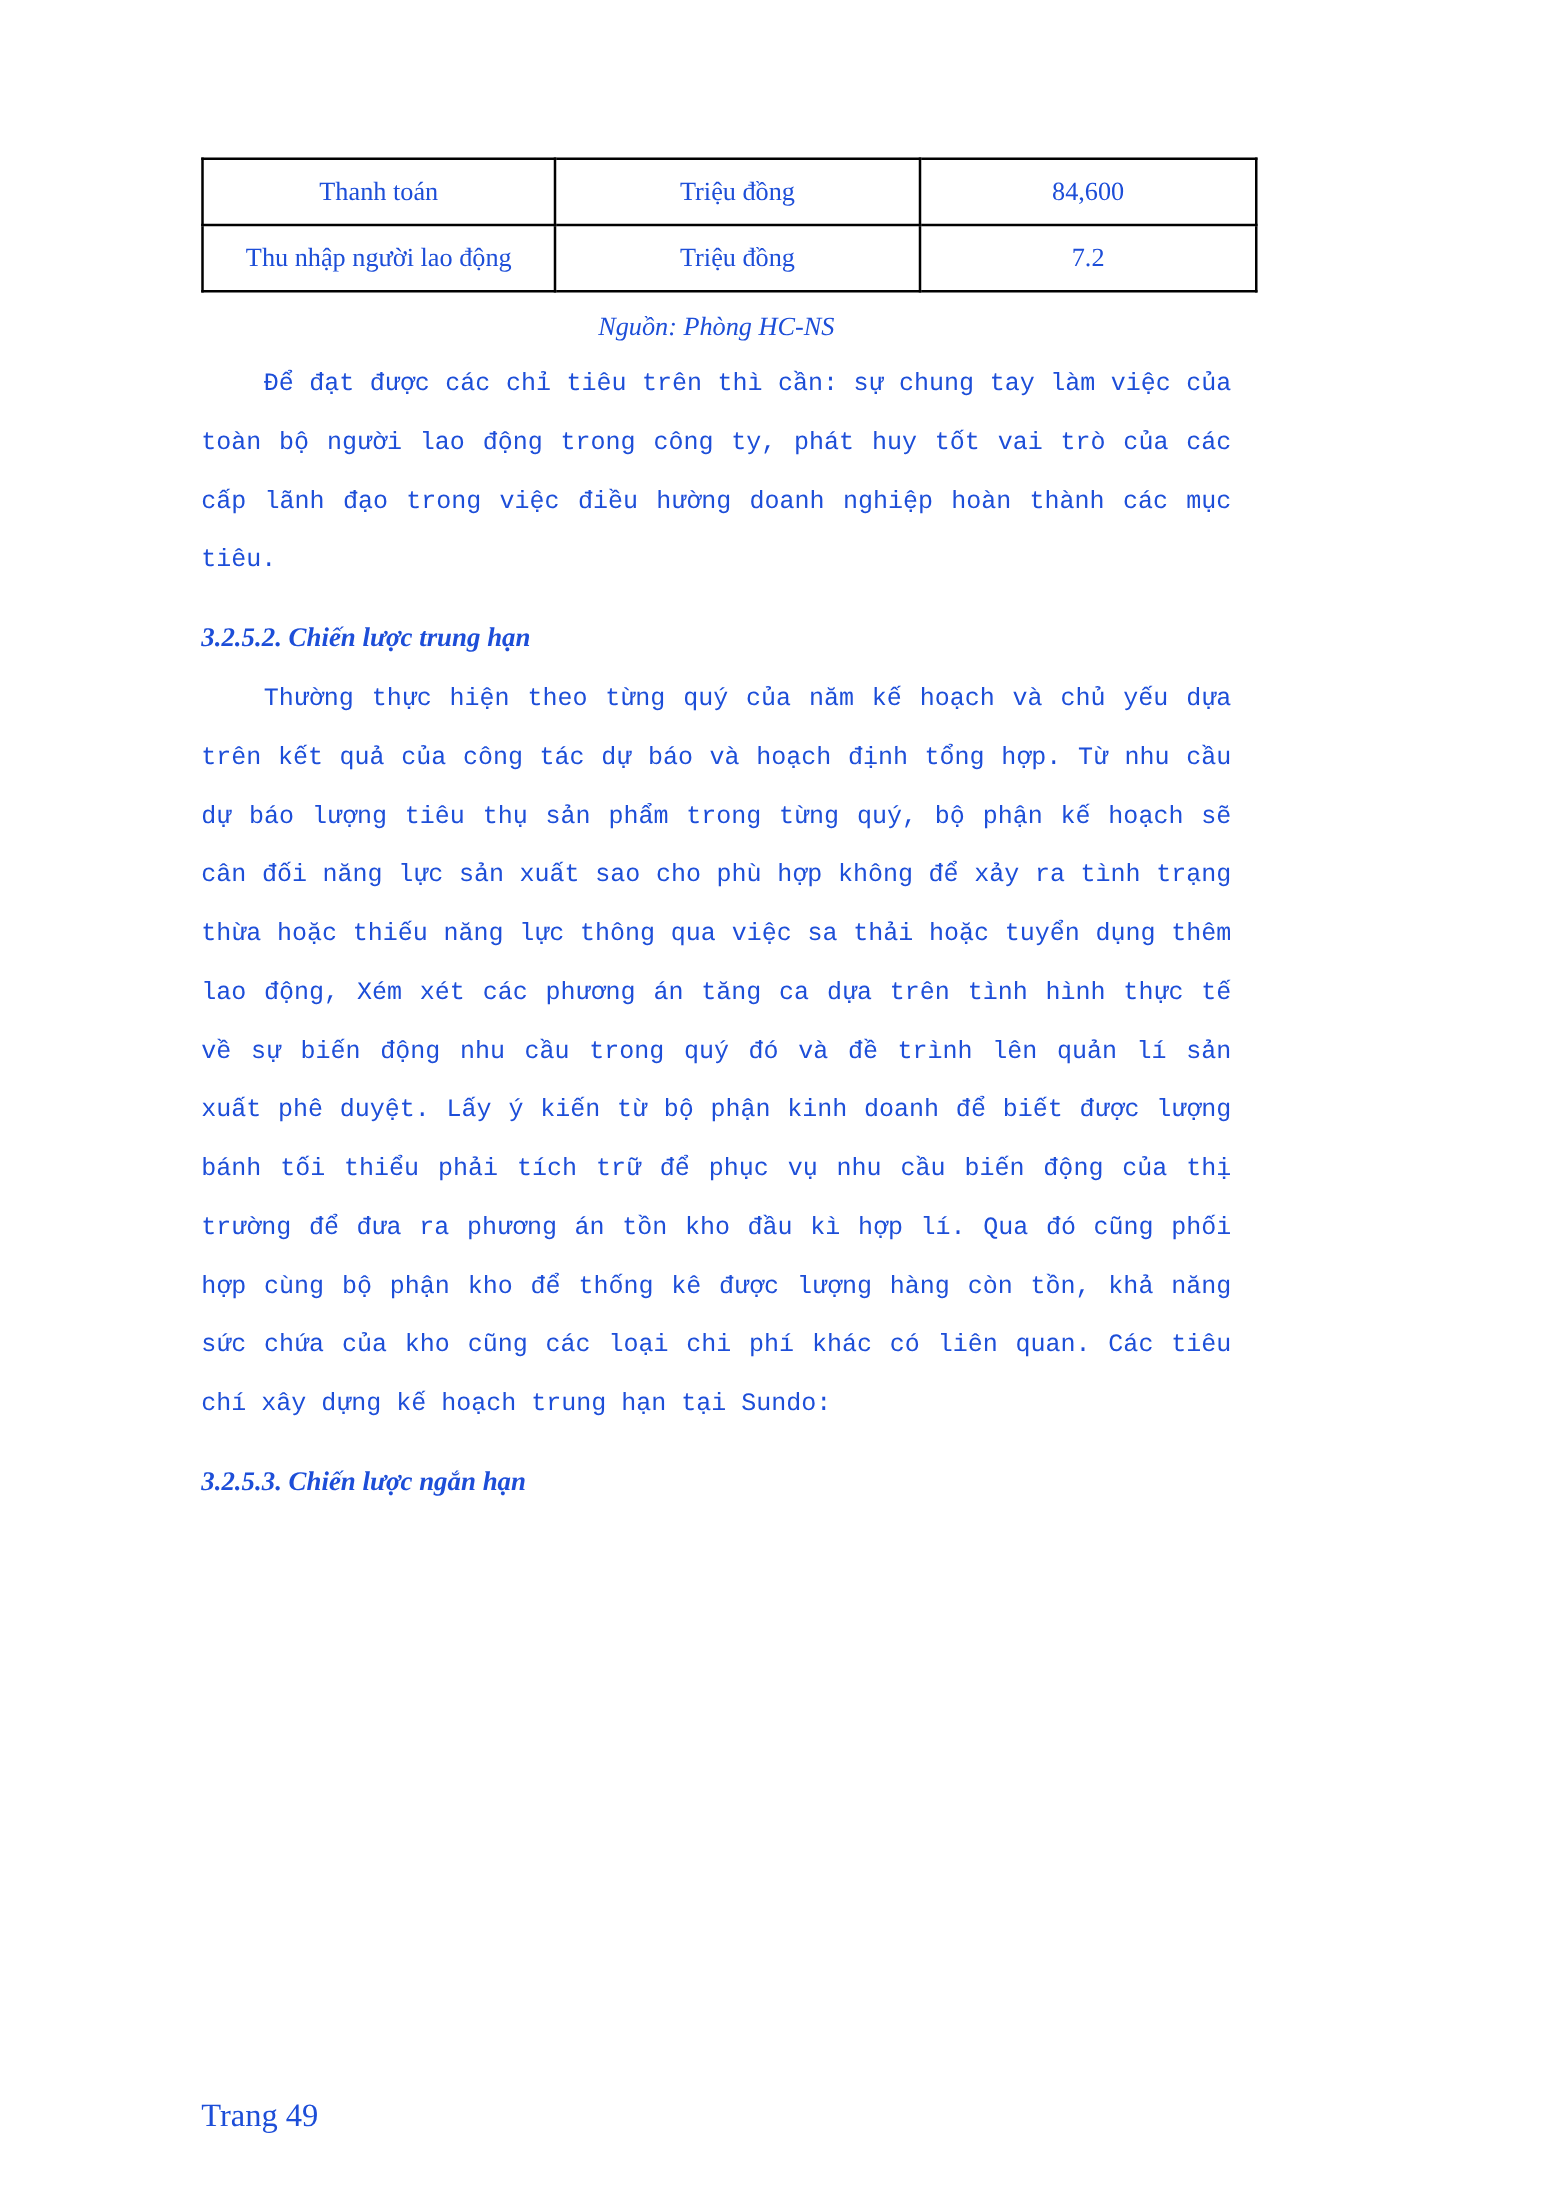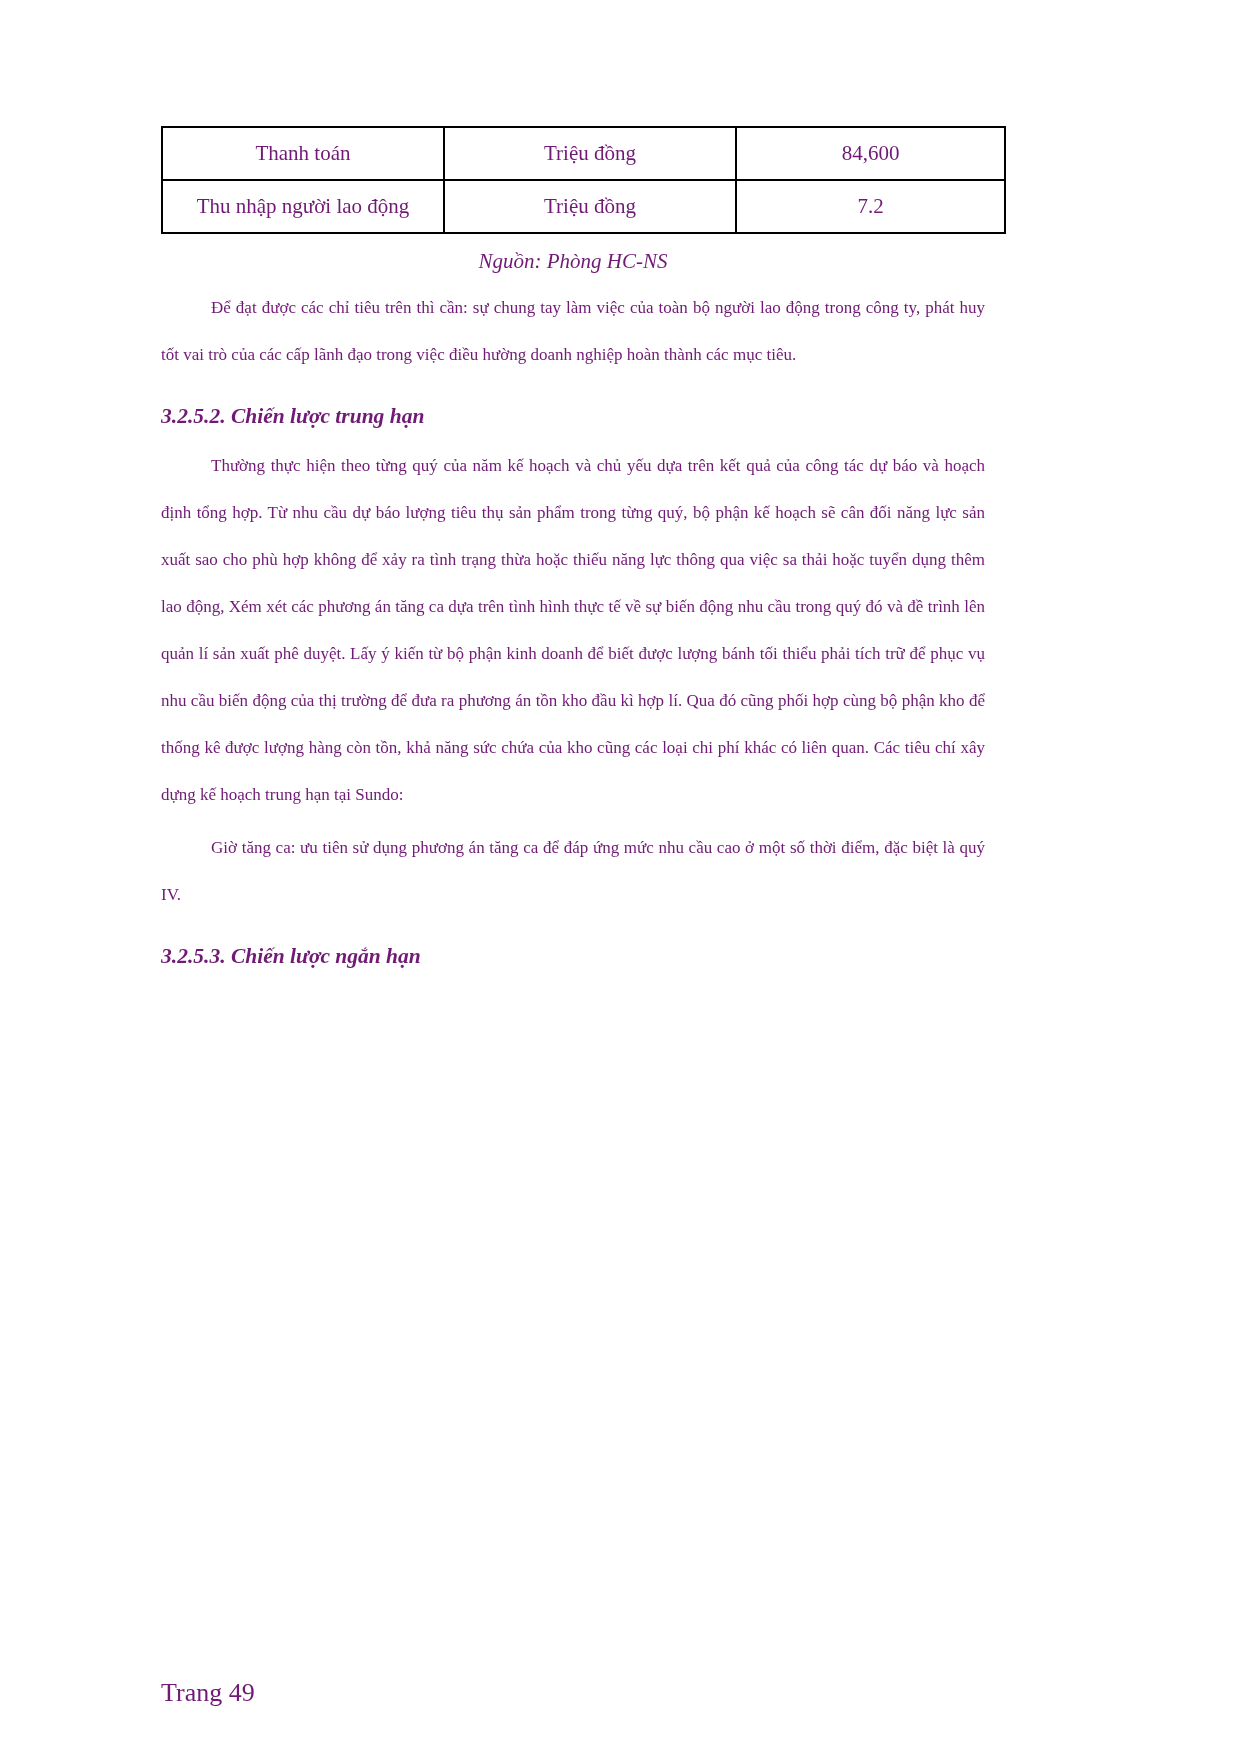--- a/index.html
+++ b/index.html
@@ -6,21 +6,21 @@
     margin: 0;
     padding: 0;
     background: #ffffff;
   }
   .page {
     position: relative;
     width: 1241px;
     height: 1753px;
     background: #ffffff;
     font-family: "Liberation Serif", "DejaVu Serif", serif;
-    color: #701a75;
+    color: #1d4ed8;
     overflow: hidden;
   }
   .content {
     position: absolute;
     left: 161px;
     top: 126px;
     width: 824px;
   }
   table.data-table {
     border-collapse: collapse;
@@ -39,24 +39,25 @@
   td.c3 { width: 255px; }
   .source {
     margin-top: 10px;
     font-style: italic;
     font-size: 21px;
     text-align: center;
     line-height: 34px;
   }
   p.para {
     margin: 6px 0 0 0;
-    font-size: 17px;
+    font-size: 20px;
     line-height: 47px;
     text-align: justify;
     text-indent: 50px;
+    font-family: Liberation Mono, monospace;
   }
   h3.heading {
     margin: 18px 0 2px 0;
     font-size: 21.5px;
     font-style: italic;
     font-weight: bold;
     line-height: 40px;
     text-indent: 0;
   }
   .footer {
@@ -91,21 +92,20 @@
 
     <div class="source">Nguồn: Phòng HC-NS</div>
 
     <p class="para">Để đạt được các chỉ tiêu trên thì cần: sự chung tay làm việc của toàn bộ người lao động trong công ty, phát huy tốt vai trò của các cấp lãnh đạo trong việc điều hường doanh nghiệp hoàn thành các mục tiêu.</p>
 
     <h3 class="heading">3.2.5.2. Chiến lược trung hạn</h3>
 
     <p class="para">Thường thực hiện theo từng quý của năm kế hoạch và chủ yếu dựa trên kết quả của công tác dự báo và hoạch định tổng hợp. Từ nhu cầu dự báo lượng tiêu thụ sản phẩm trong từng quý, bộ phận kế hoạch sẽ cân đối năng lực sản xuất sao cho phù hợp không để xảy ra tình trạng thừa hoặc thiếu năng lực thông qua việc sa thải hoặc tuyển dụng thêm lao động, Xém xét các phương án tăng ca dựa trên tình hình thực tế về sự biến động nhu cầu trong quý đó và đề trình lên quản lí sản xuất phê duyệt. Lấy ý kiến từ bộ phận kinh doanh để biết được lượng bánh tối thiểu phải tích trữ để phục vụ nhu cầu biến động của thị trường để đưa ra phương án tồn kho đầu kì hợp lí. Qua đó cũng phối hợp cùng bộ phận kho để thống kê được lượng hàng còn tồn, khả năng sức chứa của kho cũng các loại chi phí khác có liên quan. Các tiêu chí xây dựng kế hoạch trung hạn tại Sundo:</p>
 
 
-    <p class="para">Giờ tăng ca: ưu tiên sử dụng phương án tăng ca để đáp ứng mức nhu cầu cao ở một số thời điểm, đặc biệt là quý IV.</p>
 
 
     <h3 class="heading">3.2.5.3. Chiến lược ngắn hạn</h3>
 
 
   </div>
 
   <div class="footer">Trang 49</div>
 </div>
 

